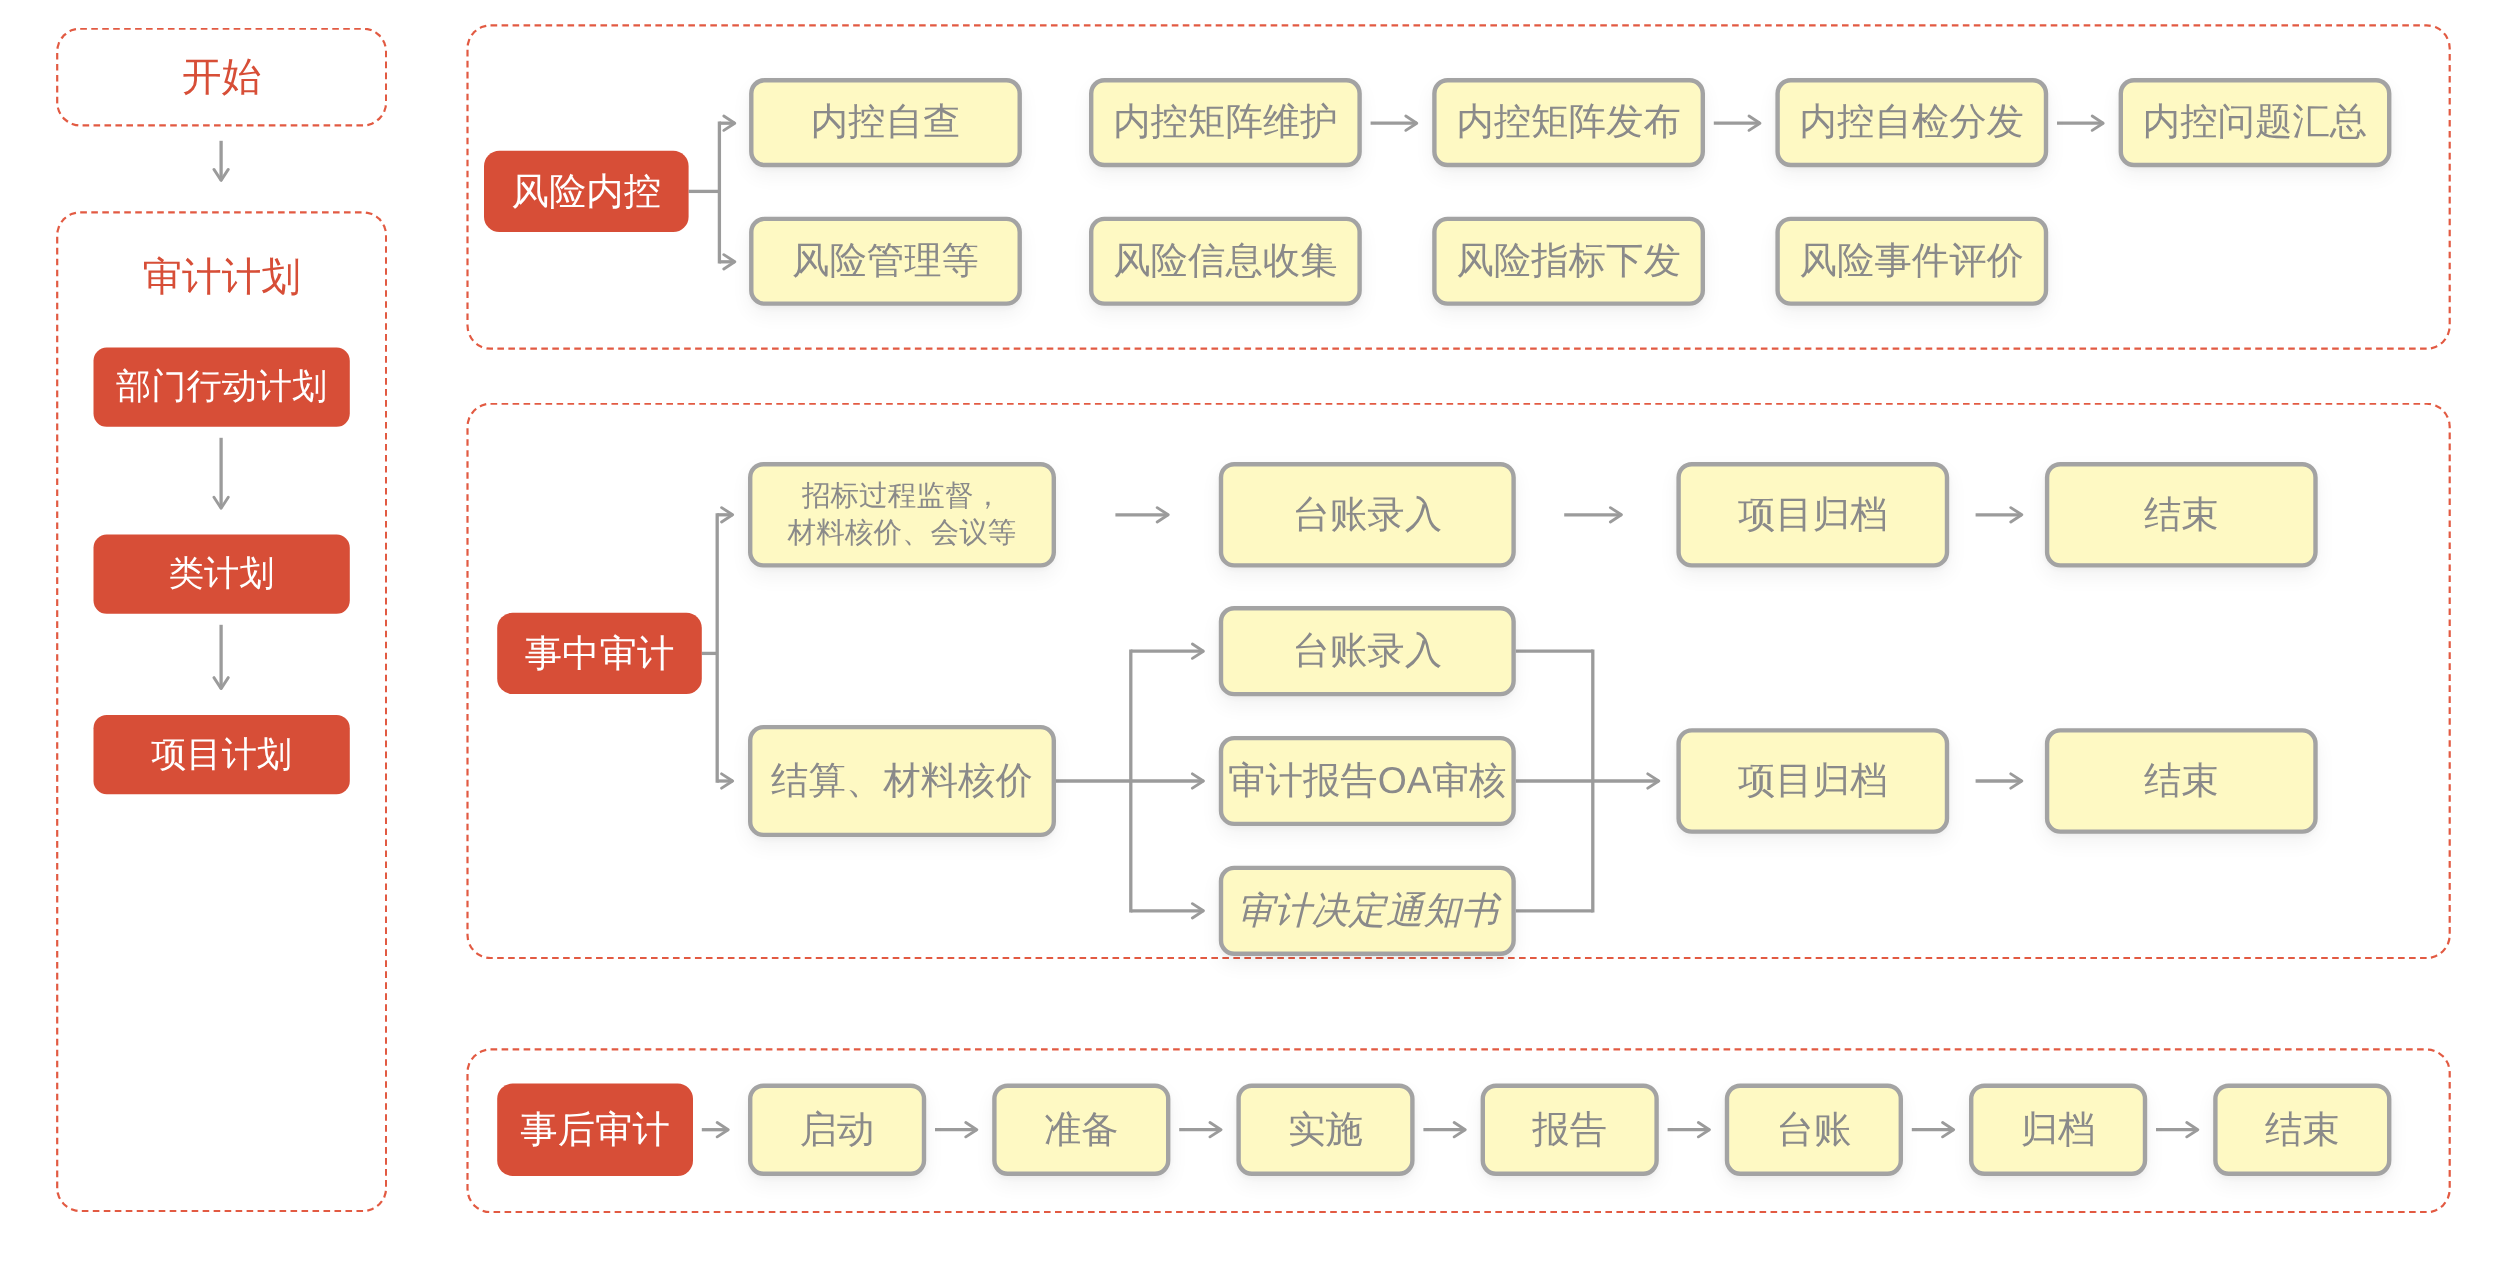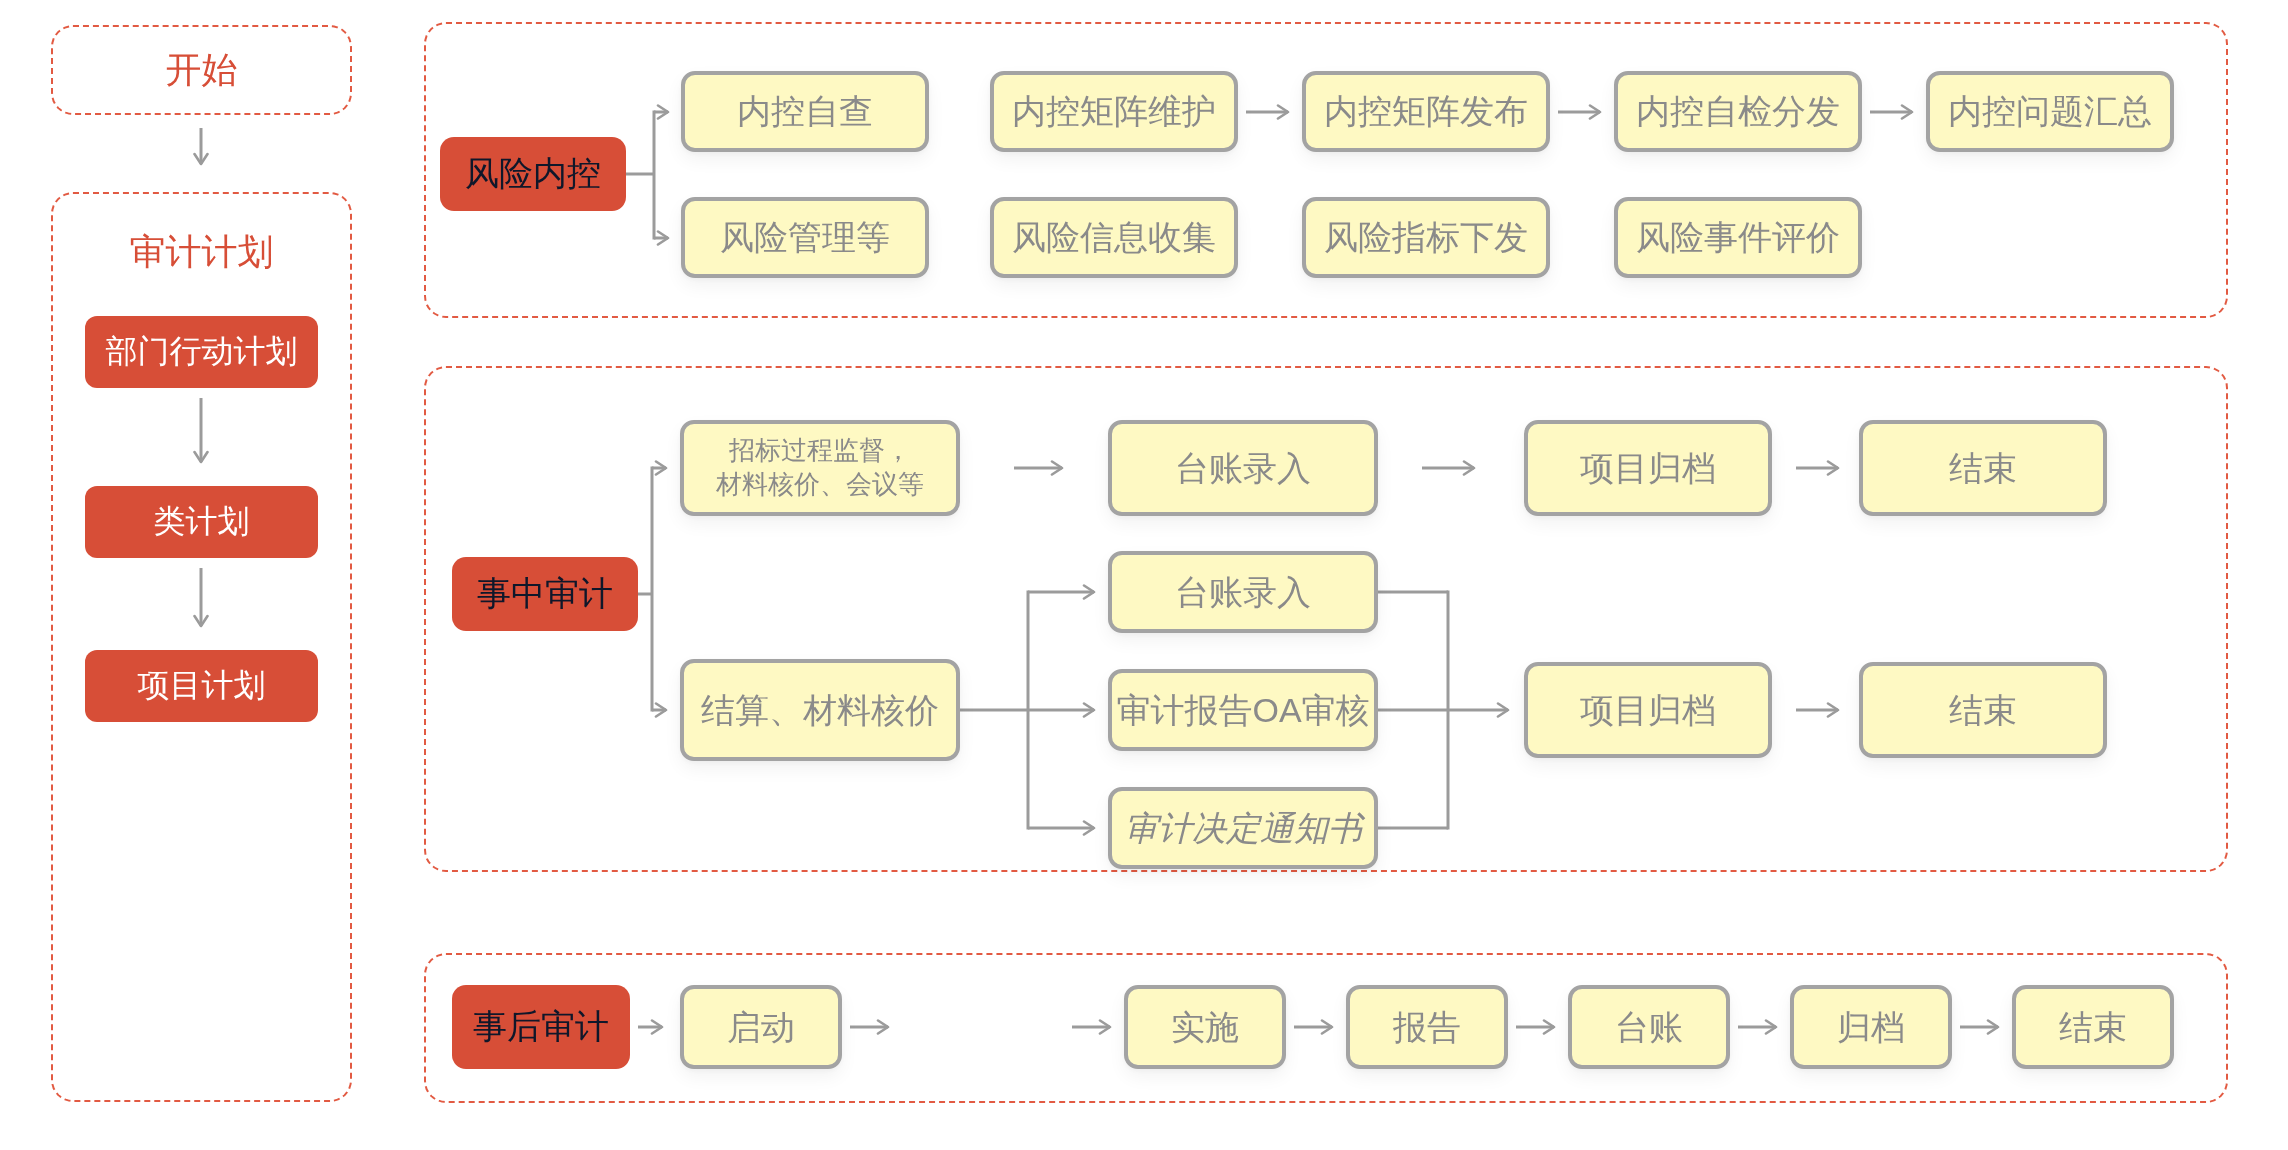--- a/index.html
+++ b/index.html
@@ -24,21 +24,21 @@
     display:flex; flex-direction:column; align-items:center; justify-content:center;
     background:#fef9c3; border:4px solid #a3a3a3; border-radius:14px;
     color:var(--gray-text,#8a8a8a); font-size:34px; line-height:1.3; text-align:center;
     box-shadow:0 8px 18px rgba(0,0,0,0.05), 0 2px 4px rgba(0,0,0,0.03);
   }
   .node.small-text { font-size:26px; }
 
   .root {
     position:absolute; box-sizing:border-box;
     display:flex; align-items:center; justify-content:center;
-    background:var(--red,#d74e37); color:#0f172a; border-radius:14px;
+    background:var(--red,#d74e37); color:#ffffff; border-radius:14px;
     font-size:34px; text-align:left;
   }
   .red-node {
     position:absolute; box-sizing:border-box;
     display:flex; align-items:center; justify-content:center;
     background:var(--red,#d74e37); color:#ffffff; border-radius:12px;
     font-size:32px; text-align:center;
   }
   .red-label {
     position:absolute; color:var(--red,#d74e37); font-size:36px;
@@ -143,19 +143,20 @@
   <div class="node" style="left:1108px; top:669px; width:270px; height:82px;">审计报告OA审核</div>
   <div class="node" style="left:1108px; top:787px; width:270px; height:82px;font-style:italic;">审计决定通知书</div>
   <div class="node" style="left:1524px; top:662px; width:248px; height:96px;">项目归档</div>
   <div class="node" style="left:1859px; top:662px; width:248px; height:96px;">结束</div>
 
   <div class="dashed" style="left:424px; top:953px; width:1804px; height:150px;"></div>
 
   <div class="root" style="left:452px; top:985px; width:178px; height:84px;">事后审计</div>
 
   <div class="node" style="left:680px; top:985px; width:162px; height:84px;">启动</div>
+  <div class="node" style="left:902px; top:985px; width:162px; height:84px;">准备</div>
   <div class="node" style="left:1124px; top:985px; width:162px; height:84px;">实施</div>
   <div class="node" style="left:1346px; top:985px; width:162px; height:84px;">报告</div>
   <div class="node" style="left:1568px; top:985px; width:162px; height:84px;">台账</div>
   <div class="node" style="left:1790px; top:985px; width:162px; height:84px;">归档</div>
   <div class="node" style="left:2012px; top:985px; width:162px; height:84px;">结束</div>
 
 </div>
 
 </body></html>

